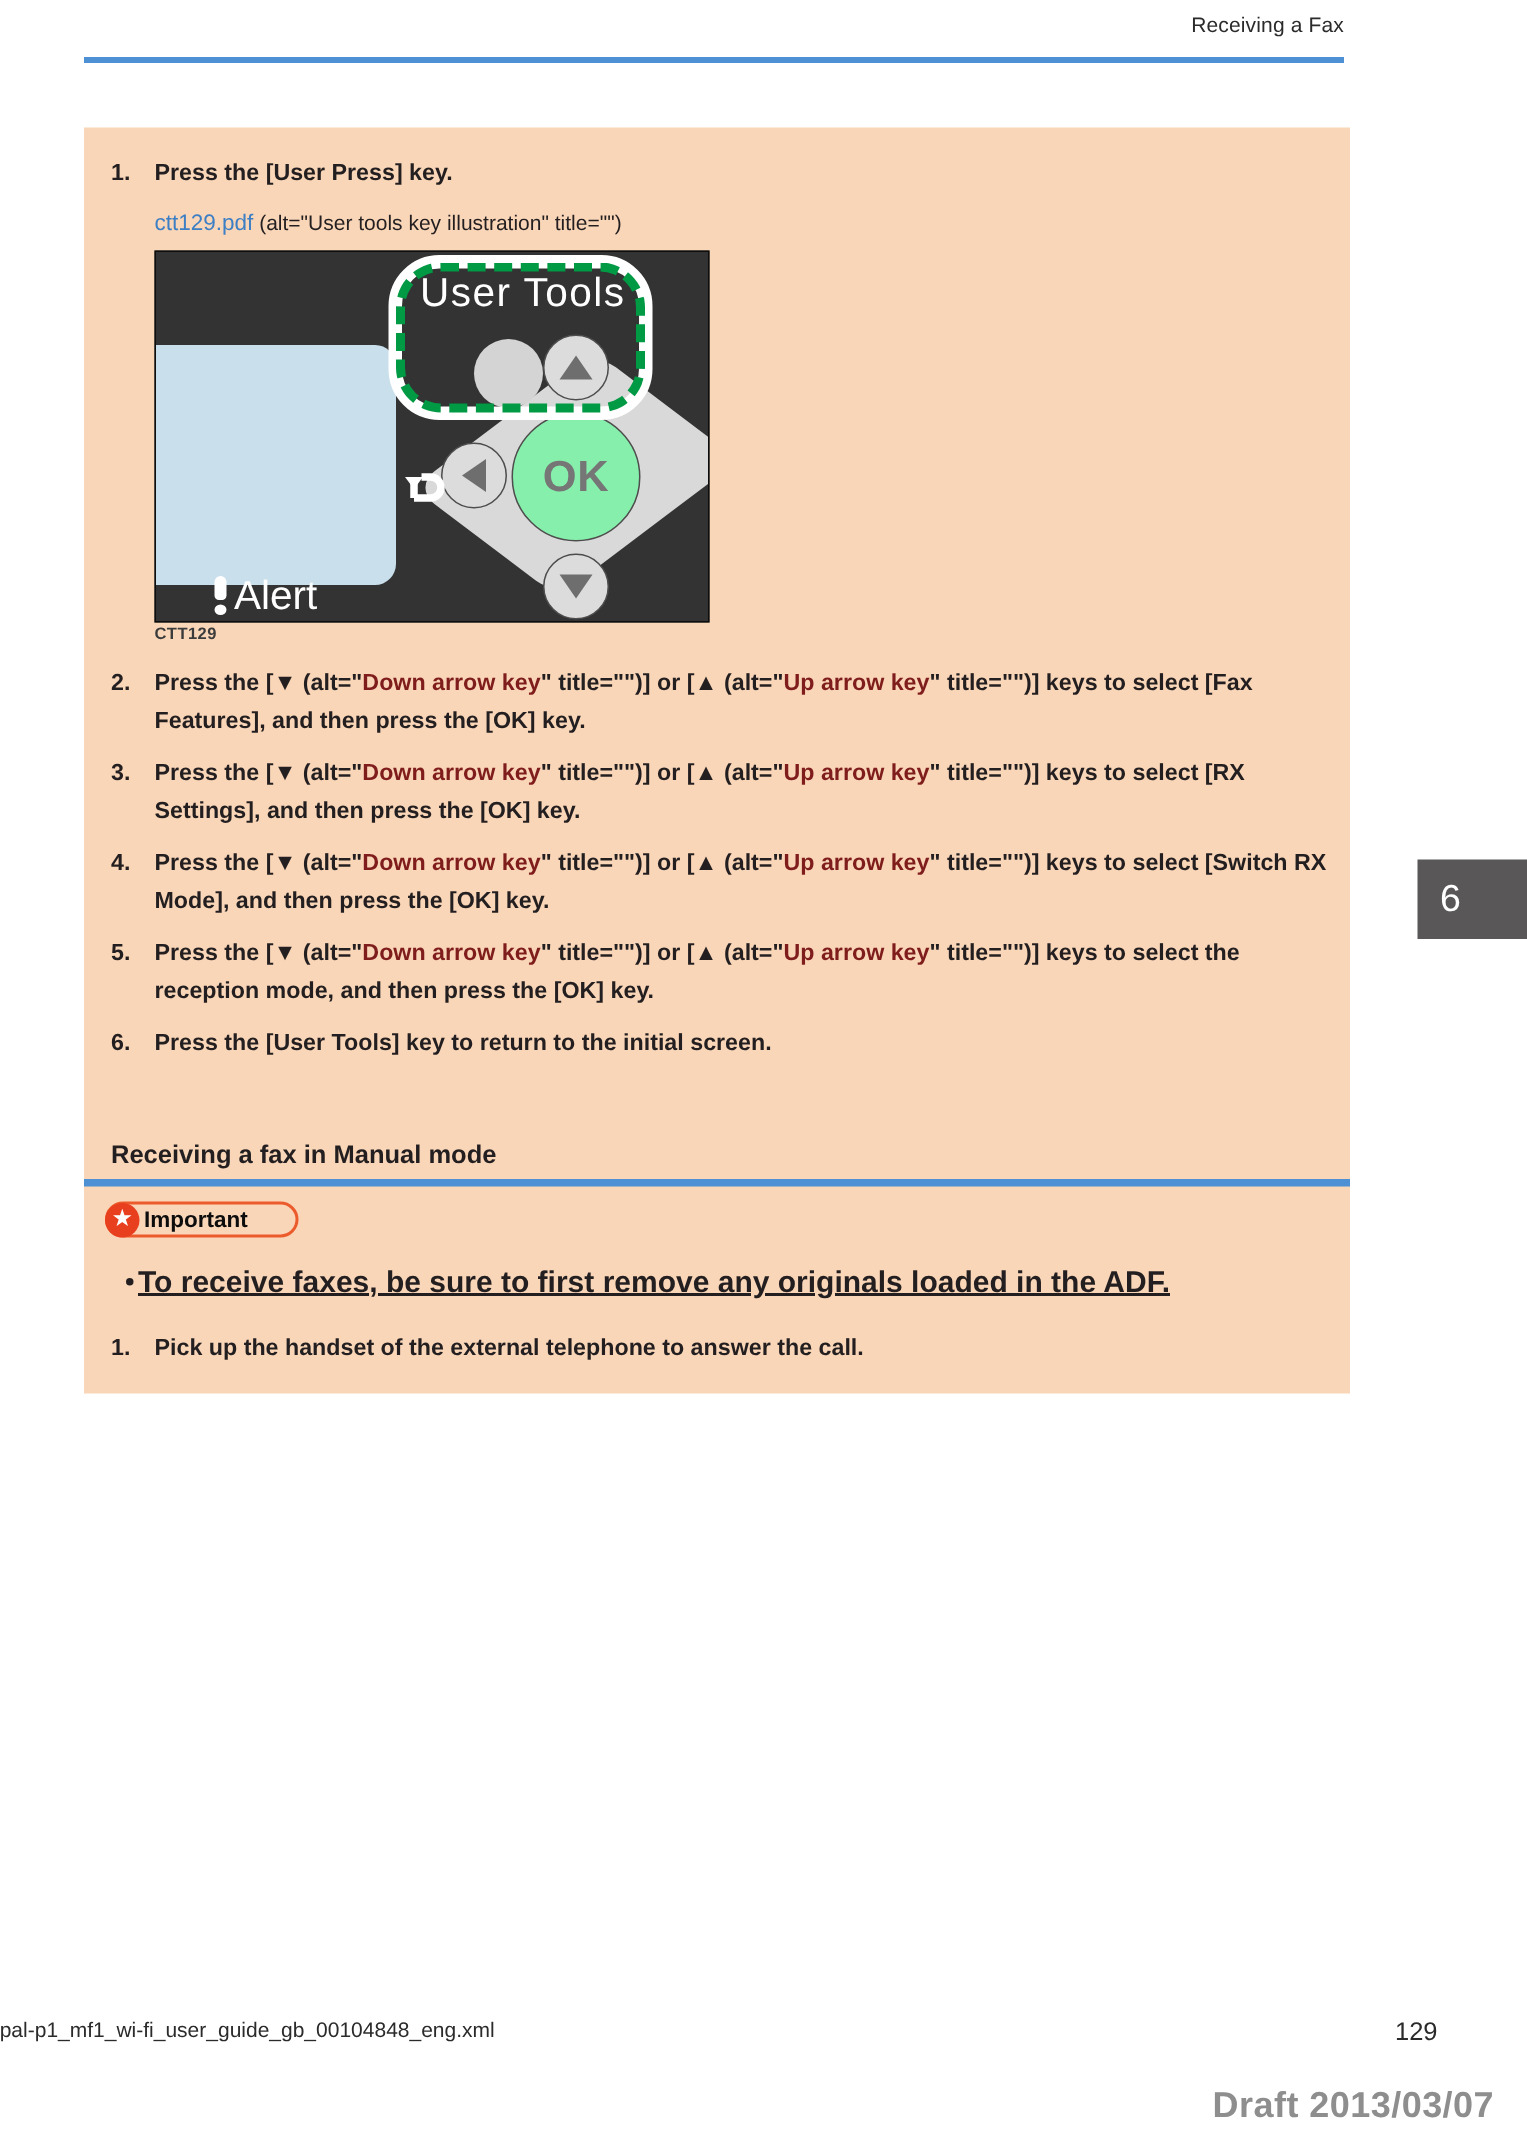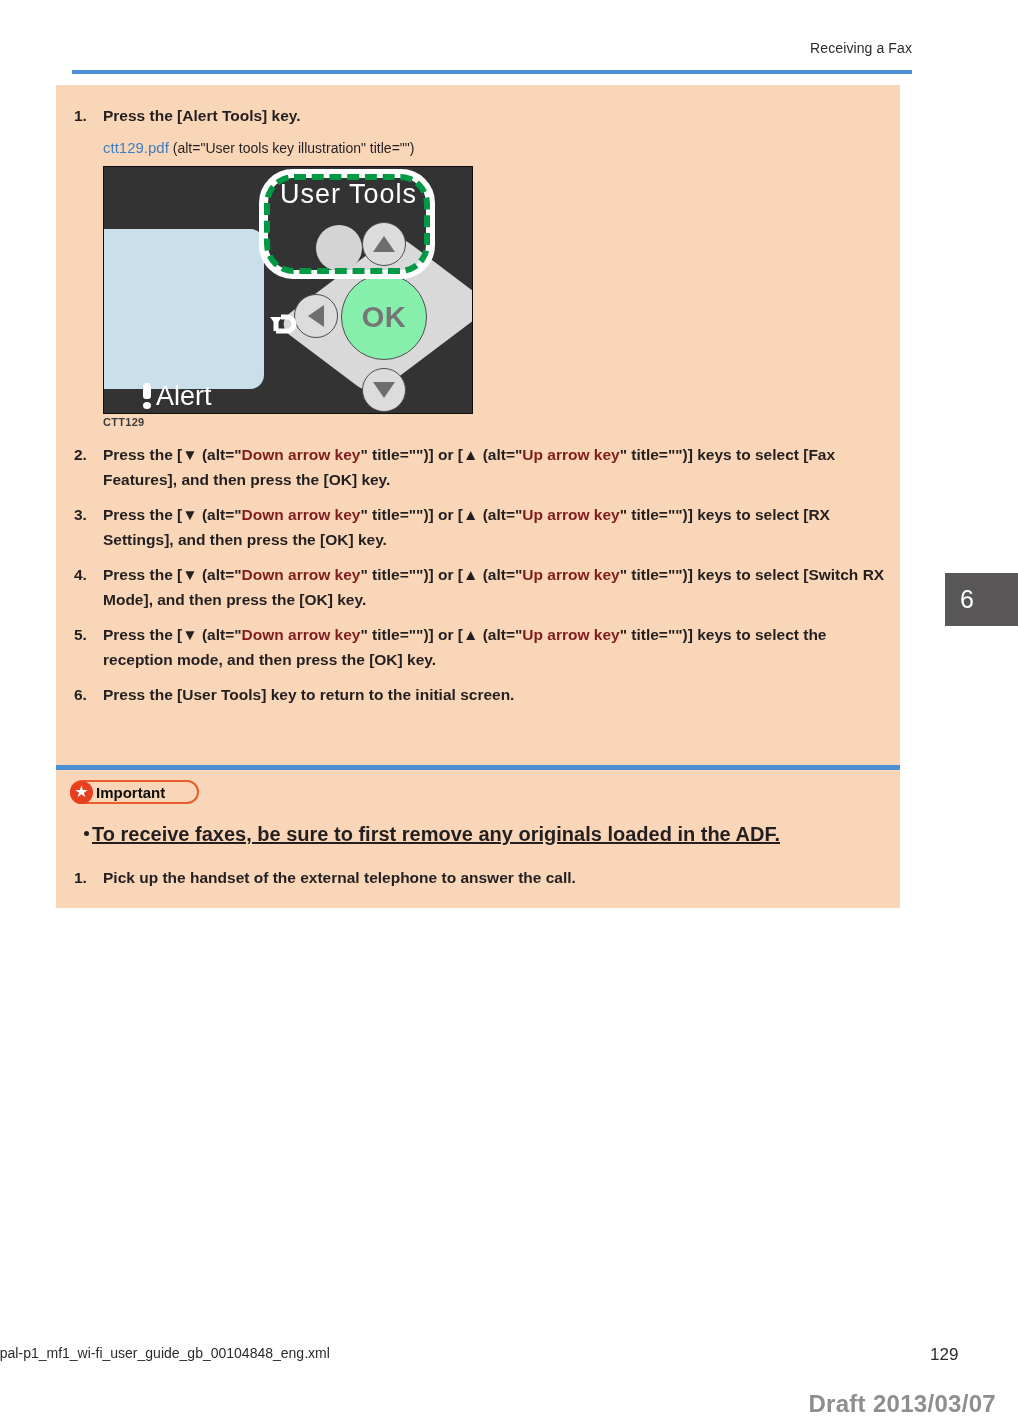--- a/index.html
+++ b/index.html
@@ -12,25 +12,24 @@
     height: 1420px;
     position: relative;
     font-family: "Liberation Sans", sans-serif;
     color: #231f20;
     overflow: hidden;
   }
 
   
   .page-header {
     position: absolute;
-    left: 72px;
+    left: 56px;
     top: 8px;
     width: 840px;
     height: 40px;
-    margin-top: 32px;
   }
   .header-title {
     position: absolute;
     right: 0;
     top: 0;
     font-size: 14px;
     letter-spacing: .1px;
     color: #2b2b2b;
     white-space: nowrap;
   }
@@ -397,21 +396,21 @@
 </div>
 
 <div class="content-block">
 
   <div class="sp18"></div>
 
   
   <div class="step">
     <span class="step-num">1.</span>
     <span class="step-text">
-      <span>Press the [Alert Tools] key.</span>
+      <span>Press the [User Press] key.</span>
     </span>
   </div>
 
   <div class="sp8"></div>
 
   
   <div class="figure-link">
     <span class="fname">ctt129.pdf</span><span class="attrs"> (alt="</span><span class="attrs val">User tools key illustration</span><span class="attrs">" title="")</span>
   </div>
 
@@ -490,20 +489,21 @@
     <span class="step-num">6.</span>
     <span class="step-text">
       <span>Press the [User Tools] key to return to the initial screen.</span>
     </span>
   </div>
 
   <div class="sp26"></div>
   <div class="sp26"></div>
 
   
+  <div class="section-head">Receiving a fax in Manual mode</div>
   <div class="section-rule"></div>
 
   <div class="sp10"></div>
 
   
   <div class="important-badge">
     <span class="important-star">★</span>
     <span class="important-label">Important</span>
   </div>
 

